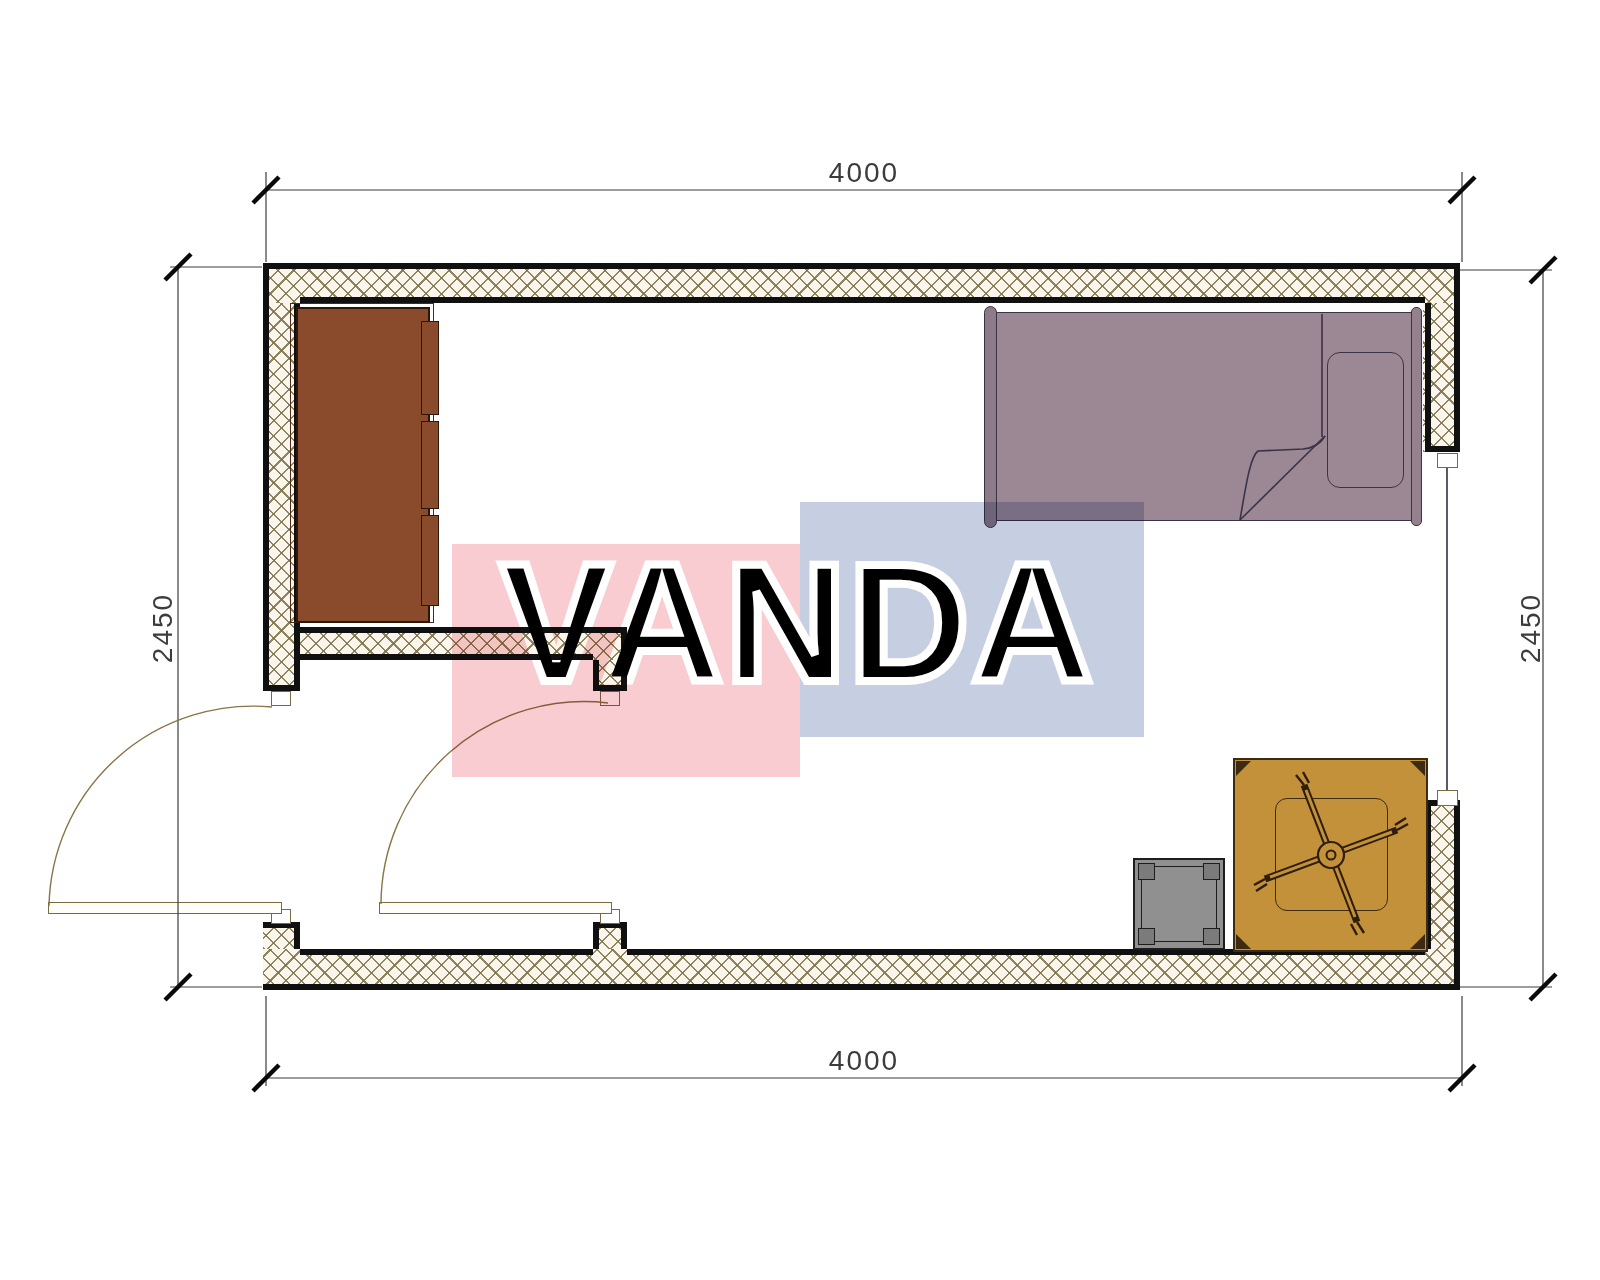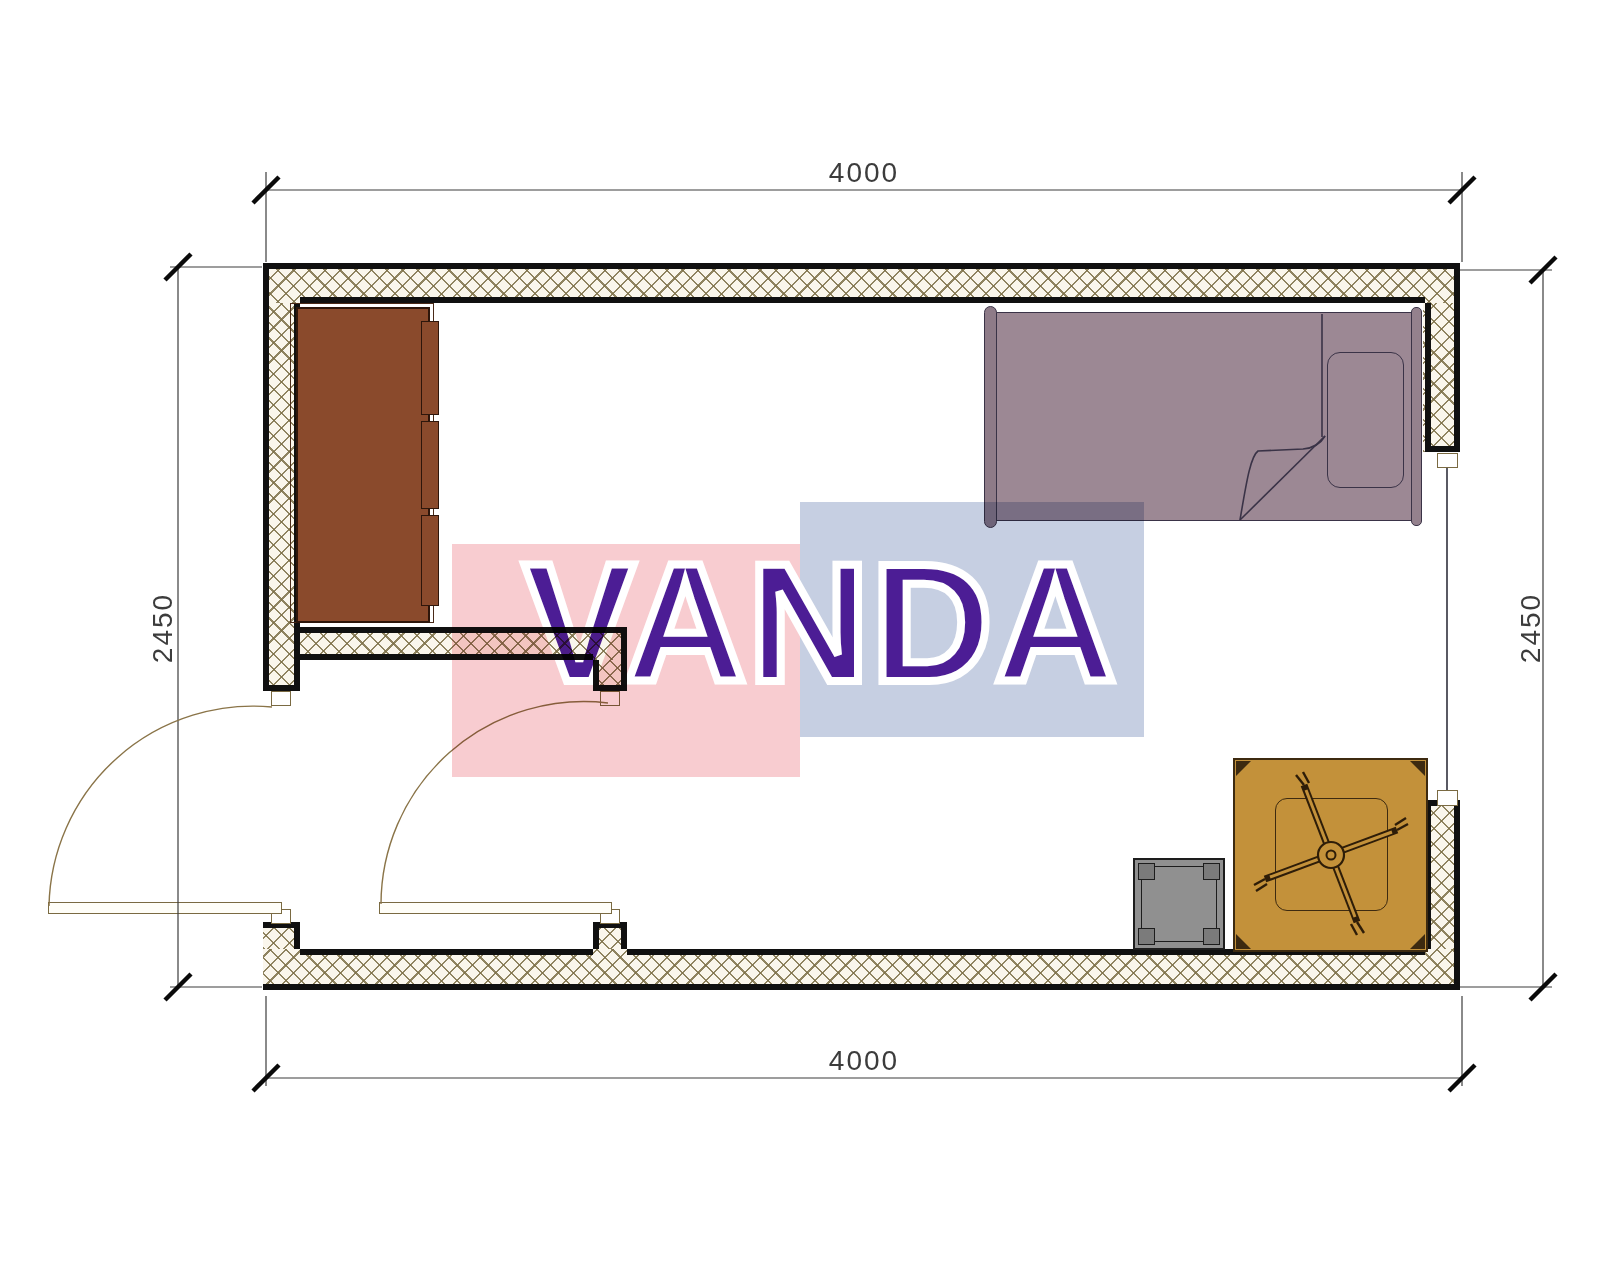--- a/index.html
+++ b/index.html
@@ -4,22 +4,22 @@
 <style>
   html,body{margin:0;padding:0;background:#ffffff;}
   #stage{position:relative;width:1600px;height:1280px;background:#ffffff;overflow:hidden;
          font-family:"Liberation Sans",sans-serif;}
 
   
   .wm-block{position:absolute;}
   #wm-pink{left:452px;top:544px;width:348px;height:233px;background:rgba(232,86,100,0.30);}
   #wm-blue{left:800px;top:502px;width:344px;height:235px;background:rgba(66,96,160,0.30);}
   #wm-text{position:absolute;left:500px;top:538px;width:618px;height:170px;
-           font-size:168px;line-height:170px;font-weight:bold;color:#4c1d95;
-           -webkit-text-stroke:8px #ffffff;letter-spacing:2px;text-align:right;
+           font-size:168px;line-height:170px;font-weight:bold;color:#000000;
+           -webkit-text-stroke:8px #ffffff;letter-spacing:2px;text-align:left;
            white-space:nowrap;}
 
   
   #plan{position:absolute;left:0;top:0;width:1600px;height:1280px;mix-blend-mode:multiply;}
 
   .hatch{position:absolute;background-color:#faf6ec;
     background-image:
       repeating-linear-gradient(45deg,  rgba(125,112,72,0.85) 0 1.6px, transparent 1.6px 11px),
       repeating-linear-gradient(-45deg, rgba(125,112,72,0.85) 0 1.6px, transparent 1.6px 11px);}
   .bl{position:absolute;background:#101010;}          

